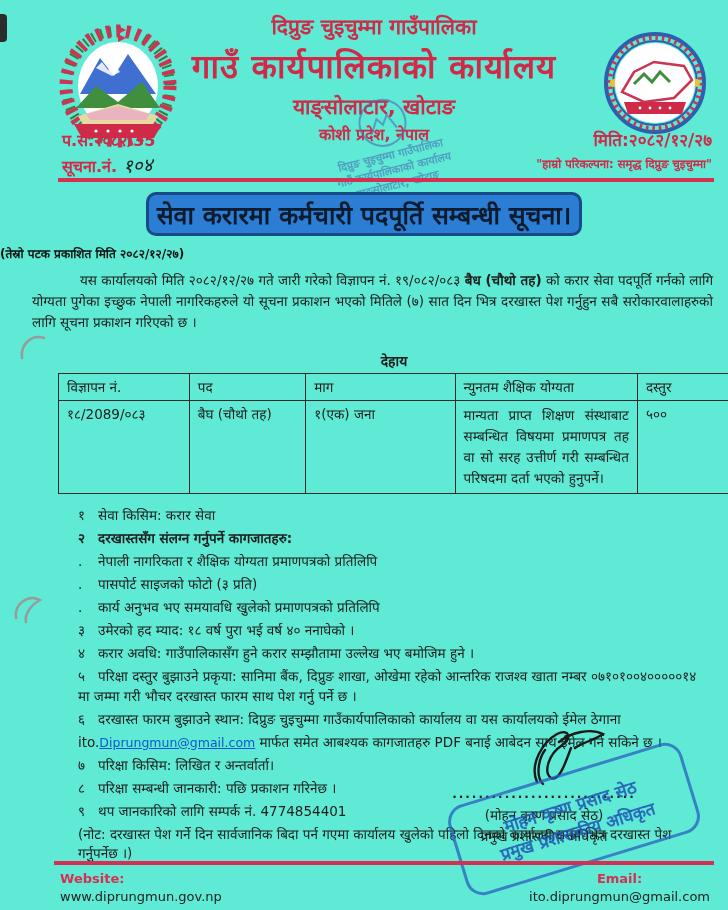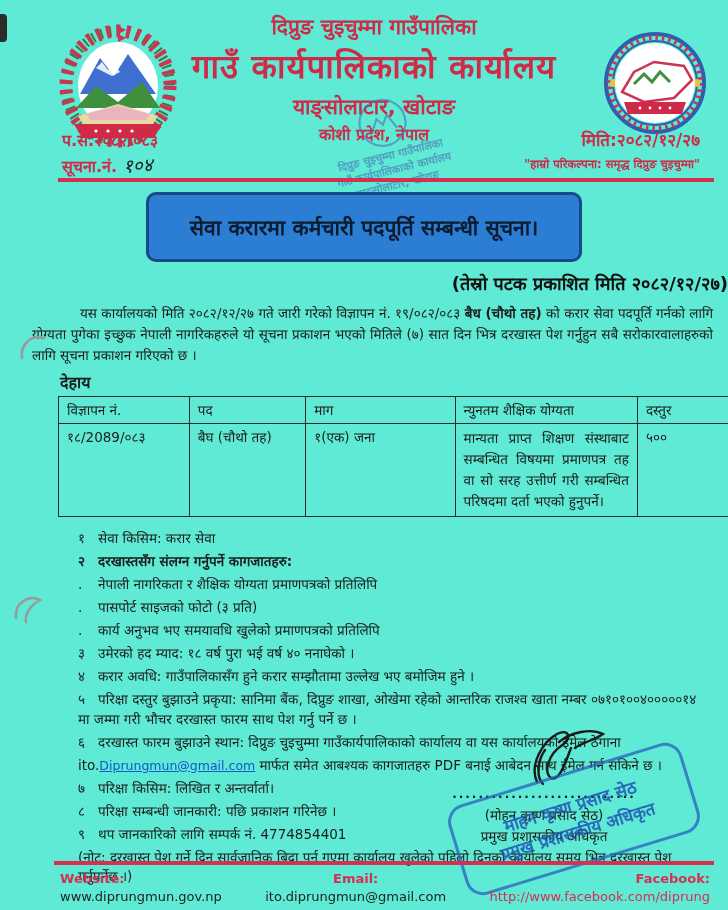--- a/index.html
+++ b/index.html
@@ -18,35 +18,35 @@
   .emblem{position:absolute;left:56px;top:24px;}
   .seal{position:absolute;left:604px;top:32px;}
   .center-stamp{
     position:absolute;left:300px;top:98px;width:180px;height:110px;
     transform:rotate(-14deg);color:#4a6cb5;opacity:.6;text-align:center;
     font-size:11px;font-weight:bold;line-height:15px;pointer-events:none;
   }
   .center-stamp .ring{width:44px;height:44px;border:2px solid #4a6cb5;border-radius:50%;margin:0 auto 2px;display:flex;align-items:center;justify-content:center;}
   .ref-left{position:absolute;left:62px;top:128px;color:var(--red);font-weight:bold;font-size:16px;line-height:25px;}
   .notice-no{color:#222;font-size:19px;font-weight:normal;display:inline-block;transform:rotate(-4deg);font-style:italic;}
-  .ref-right{position:absolute;right:28px;top:128px;text-align:right;color:var(--red);}
+  .ref-right{position:absolute;right:16px;top:128px;text-align:right;color:var(--red);}
   .r-date{font-size:17px;font-weight:bold;}
   .r-motto{font-size:11.5px;font-weight:bold;margin-top:5px;}
   .red-rule{position:absolute;left:58px;right:14px;top:178px;height:4px;background:var(--rule);}
   
   .content{position:absolute;left:0;right:0;top:188px;}
   .title-box{
     width:418px;margin:4px auto 0;background:var(--boxblue);
     border:3px solid var(--boxborder);border-radius:10px;
-    text-align:center;padding:18px 6px;color:#0d1b2e;
-    font-size:21px;font-weight:bold;
-  }
-  .subtitle{text-align:right;font-weight:bold;font-size:18px;margin-top:9px;color:#111;}
+    text-align:center;padding:2px 6px;color:#0d1b2e;
+    font-size:25px;font-weight:bold;
+  }
+  .subtitle{text-align:left;font-weight:bold;font-size:12px;margin-top:9px;color:#111;}
   .para{margin:8px 15px 0 32px;text-align:justify;text-indent:48px;font-size:13.5px;line-height:21px;}
-  .dehaya{margin:5px 0 3px 60px;font-weight:bold;font-size:16px;}
+  .dehaya{margin:18px 0 3px 60px;font-weight:bold;font-size:14px;text-align:center;}
   table.vac{border-collapse:collapse;margin-left:58px;width:686px;font-size:13.5px;}
   table.vac th,table.vac td{border:1.4px solid #2a2a2a;padding:4px 8px;vertical-align:top;text-align:left;font-weight:normal;}
   table.vac td.just{text-align:justify;line-height:21px;}
   .list{margin:12px 30px 0 34px;font-size:13.5px;line-height:19.5px;}
   .list .li{margin-top:3.5px;margin-left:44px;}
   .list .num{display:inline-block;min-width:14px;margin-right:6px;}
   .bold{font-weight:bold;}
   .email-link{color:var(--link);text-decoration:underline;font-size:12.5px;cursor:pointer;text-align:right;}
   
   .sign-block{position:absolute;left:428px;top:724px;width:232px;text-align:center;font-size:13.5px;line-height:21px;}
@@ -124,21 +124,21 @@
       <svg width="30" height="20" viewBox="0 0 30 20">
           <path d="M2,18 L10,5 L15,12 L21,3 L28,18" fill="none" stroke="#4a6cb5" stroke-width="2"></path>
         </svg>
     </div>
     <div>दिप्रुङ चुइचुम्मा गाउँपालिका</div>
     <div>गाउँ कार्यपालिकाको कार्यालय</div>
     <div>याङ्सोलाटार, खोटाङ</div>
   </div>
 
   <div class="ref-left">
-    <div>प.स.२०८२/०८३</div>
+    <div>प.स.२०८२/35</div>
     <div>
       <span>सूचना.नं.</span>
       <span class="notice-no">१०४</span>
     </div>
   </div>
   <div class="ref-right">
     <div class="r-date">मिति:२०८२/१२/२७</div>
     <div class="r-motto">"हाम्रो परिकल्पना: समृद्ध दिप्रुङ चुइचुम्मा"</div>
   </div>
 
@@ -206,24 +206,20 @@
   <div class="footer-rule"></div>
   <div class="footer">
     <div class="f-col">
       <span class="f-label">Website:</span>
       <span class="f-val">www.diprungmun.gov.np</span>
     </div>
     <div class="f-col f-center">
       <span class="f-label">Email:</span>
       <span class="f-val">ito.diprungmun@gmail.com</span>
     </div>
-    <div class="f-col f-right">
-      <span class="f-label">Facebook:</span>
-      <span class="f-val f-red">http://www.facebook.com/diprung</span>
-    </div>
   </div>
 
   <div class="corner-mark artifact"></div>
   <svg class="artifact" style="left:18px;top:330px;" width="30" height="34">
       <path d="M4,28 C2,14 14,4 26,8" fill="none" stroke="#9a9a9a" stroke-width="2.5" stroke-linecap="round"></path>
     </svg>
   <svg class="artifact" style="left:12px;top:592px;" width="32" height="34">
       <path d="M4,26 C2,12 16,2 28,8 C20,12 12,22 14,30" fill="none" stroke="#9a9a9a" stroke-width="2.5" stroke-linecap="round"></path>
     </svg>
 

